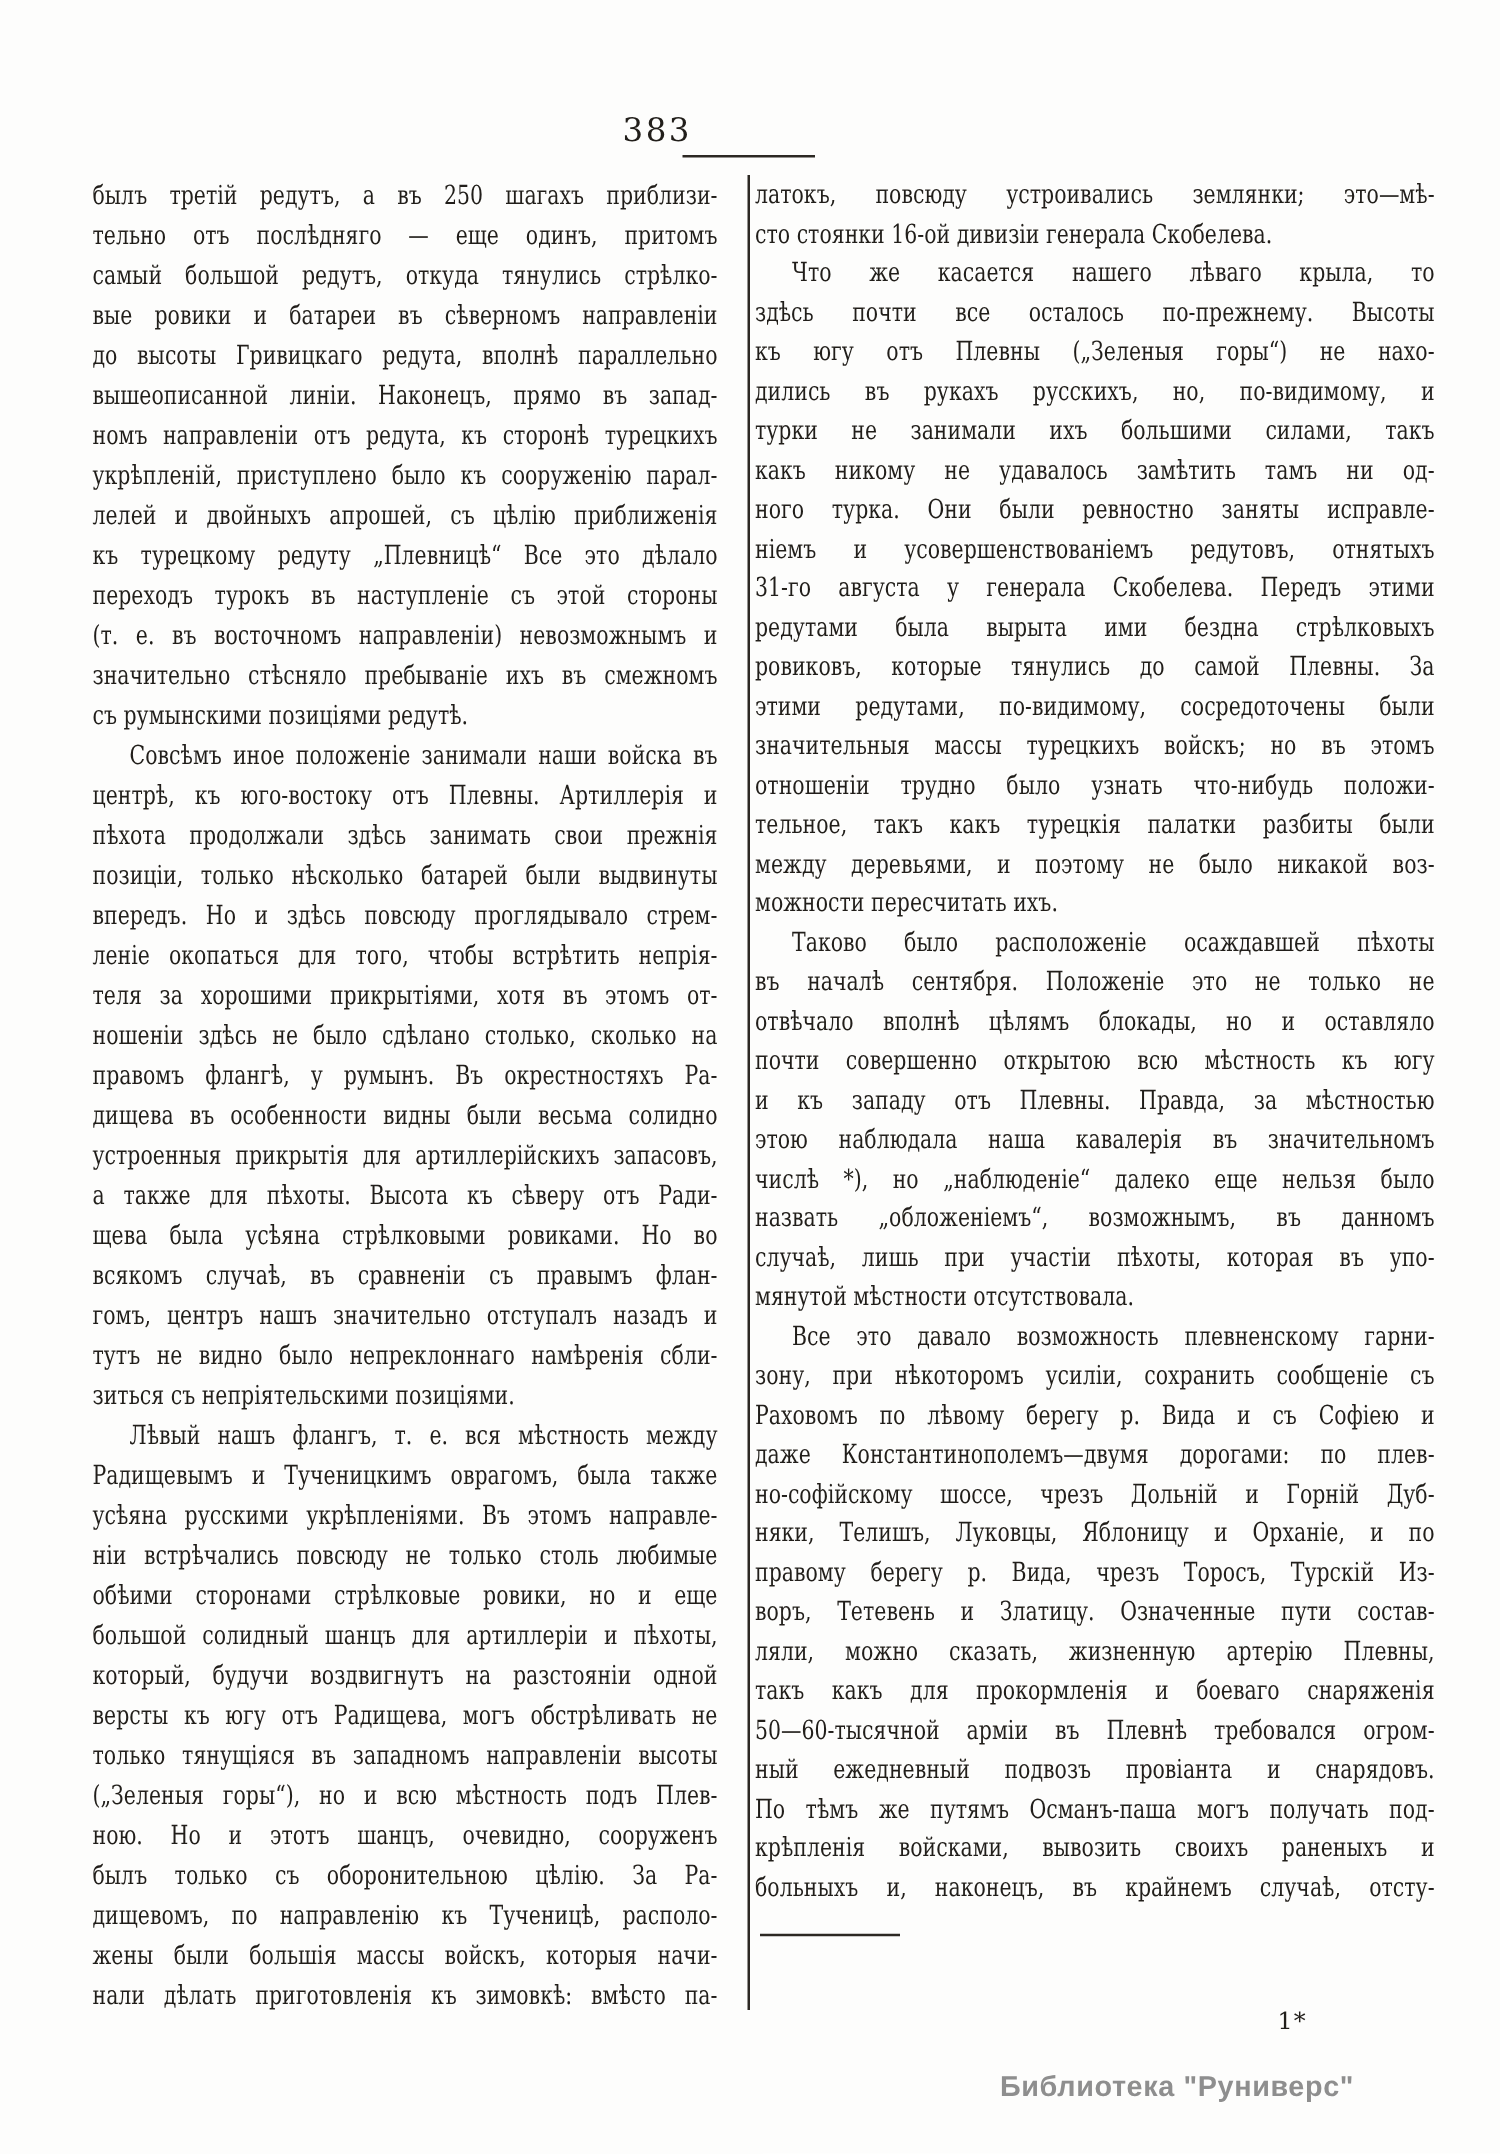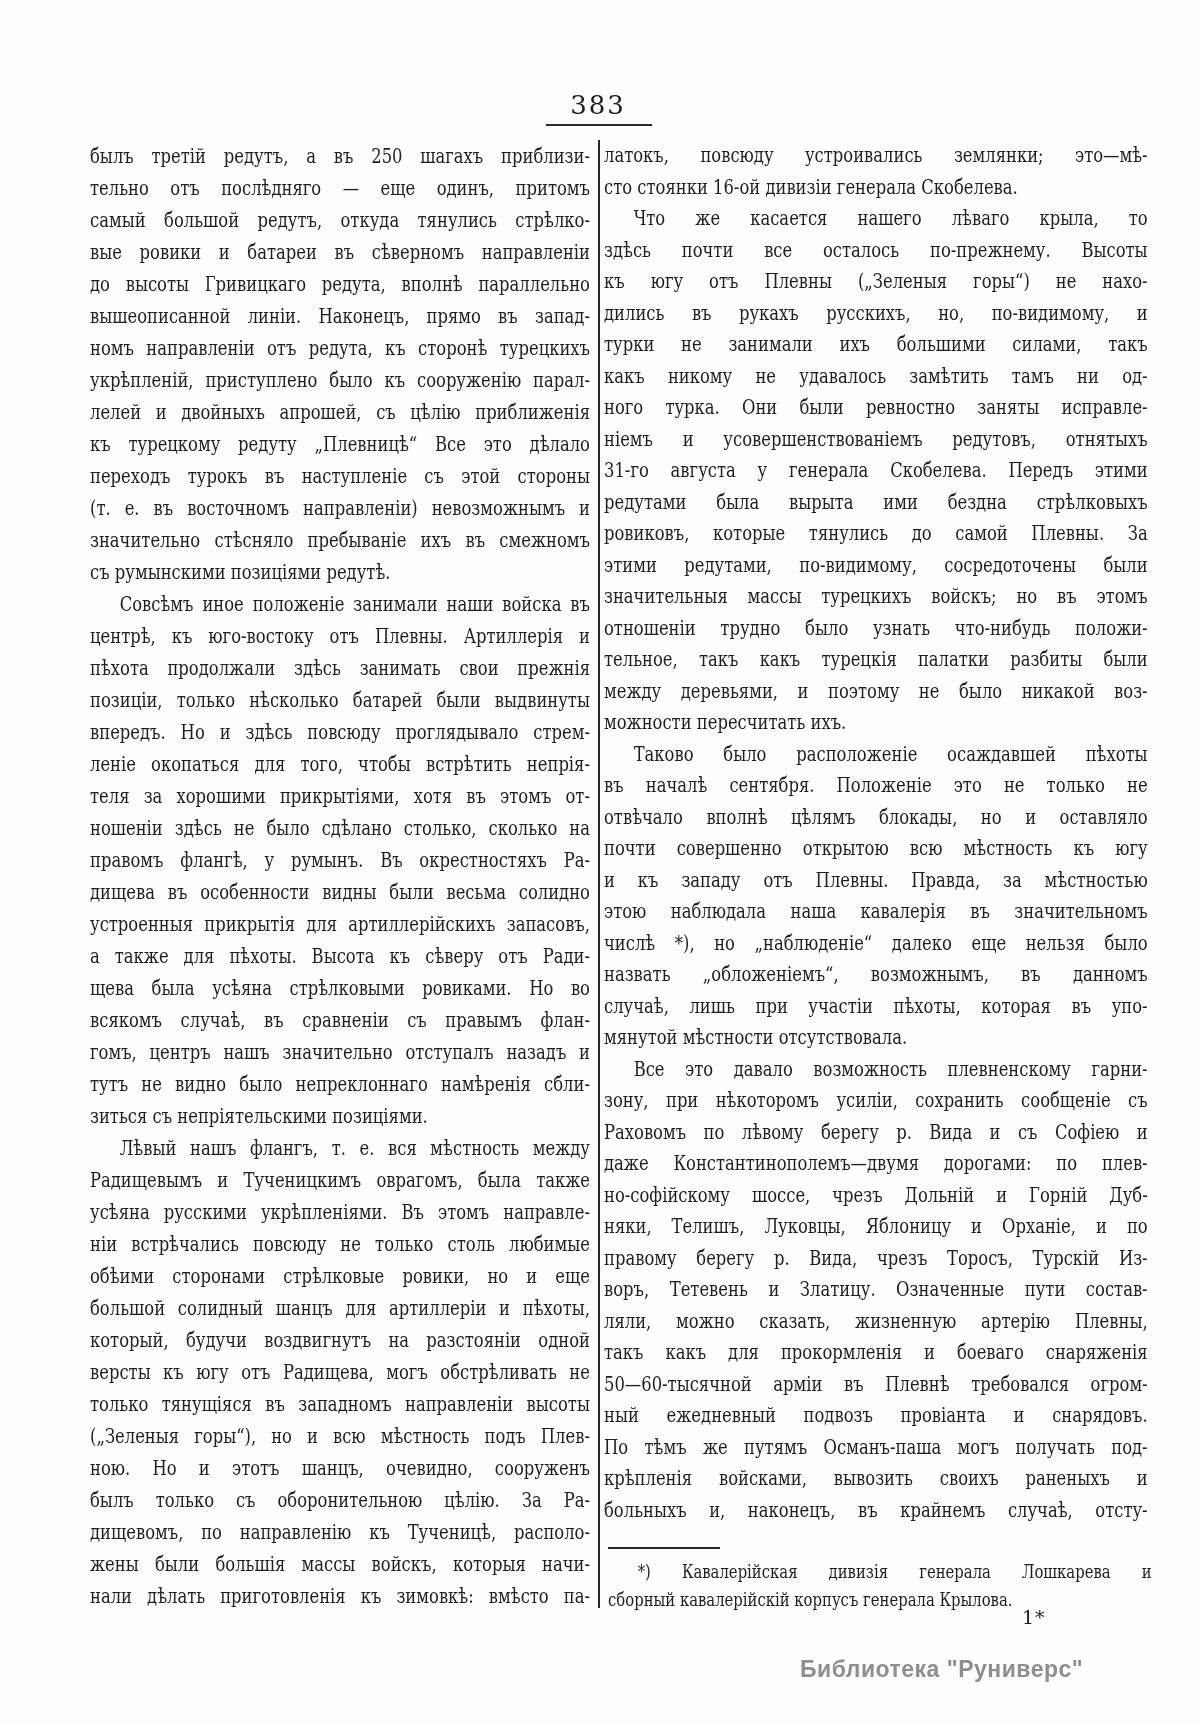--- a/index.html
+++ b/index.html
@@ -3,28 +3,28 @@
 <meta charset="utf-8">
 <style>
   html,body { margin:0; padding:0; background:#ffffff; }
   .page {
     position:relative; width:1200px; height:1723px;
     background:#fdfdfc; overflow:hidden;
     font-family:"DejaVu Serif", serif; color:#211e1a;
   }
   .page-number {
     position:absolute; top:90px; left:498px; width:200px;
-    text-align:center; font-size:26px; letter-spacing:2px;
+    font-size:26px; letter-spacing:2px;
   }
   .page-number-rule {
     position:absolute; top:124px; left:546px; width:106px; height:2px;
     background:#2c2823;
   }
   .column { position:absolute; top:140px; }
-  .column.left  { left:90px;  width:500px; height:1478px; }
+  .column.left  { left:74px;  width:500px; height:1478px; }
   .column.right { left:604px; width:544px; height:1392px; }
   .col-inner { transform:scaleX(0.78); transform-origin:0 0; font-size:21px; }
   .column.left  .col-inner { width:641px; line-height:32px; }
   .column.right .col-inner { width:697px; line-height:31.5px; }
   .tline { text-align:justify; text-align-last:justify; }
   .tline.plast  { text-align-last:left; }
   .tline.pfirst { text-indent:38px; }
   .column-divider {
     position:absolute; left:598px; top:140px; width:2px; height:1468px;
     background:#2c2823;
@@ -168,26 +168,18 @@
           <div class="tline">ный ежедневный подвозъ провіанта и снарядовъ.</div>
           <div class="tline">По тѣмъ же путямъ Османъ-паша могъ получать под-</div>
           <div class="tline">крѣпленія войсками, вывозить своихъ раненыхъ и</div>
           <div class="tline">больныхъ и, наконецъ, въ крайнемъ случаѣ, отсту-</div>
         </div>
       </div>
   </div>
 
   <div class="footnote-rule"></div>
 
-  <div class="footnote">
-    <div class="footnote-inner">
-        <div class="para">
-          <div class="tline pfirst">*) Кавалерійская дивизія генерала Лошкарева и</div>
-          <div class="tline plast">сборный кавалерійскій корпусъ генерала Крылова.</div>
-        </div>
-      </div>
-  </div>
 
   <div class="signature-mark">1*</div>
 
   <div class="watermark">Библиотека "Руниверс"</div>
 
 </div>
 
 </body></html>

